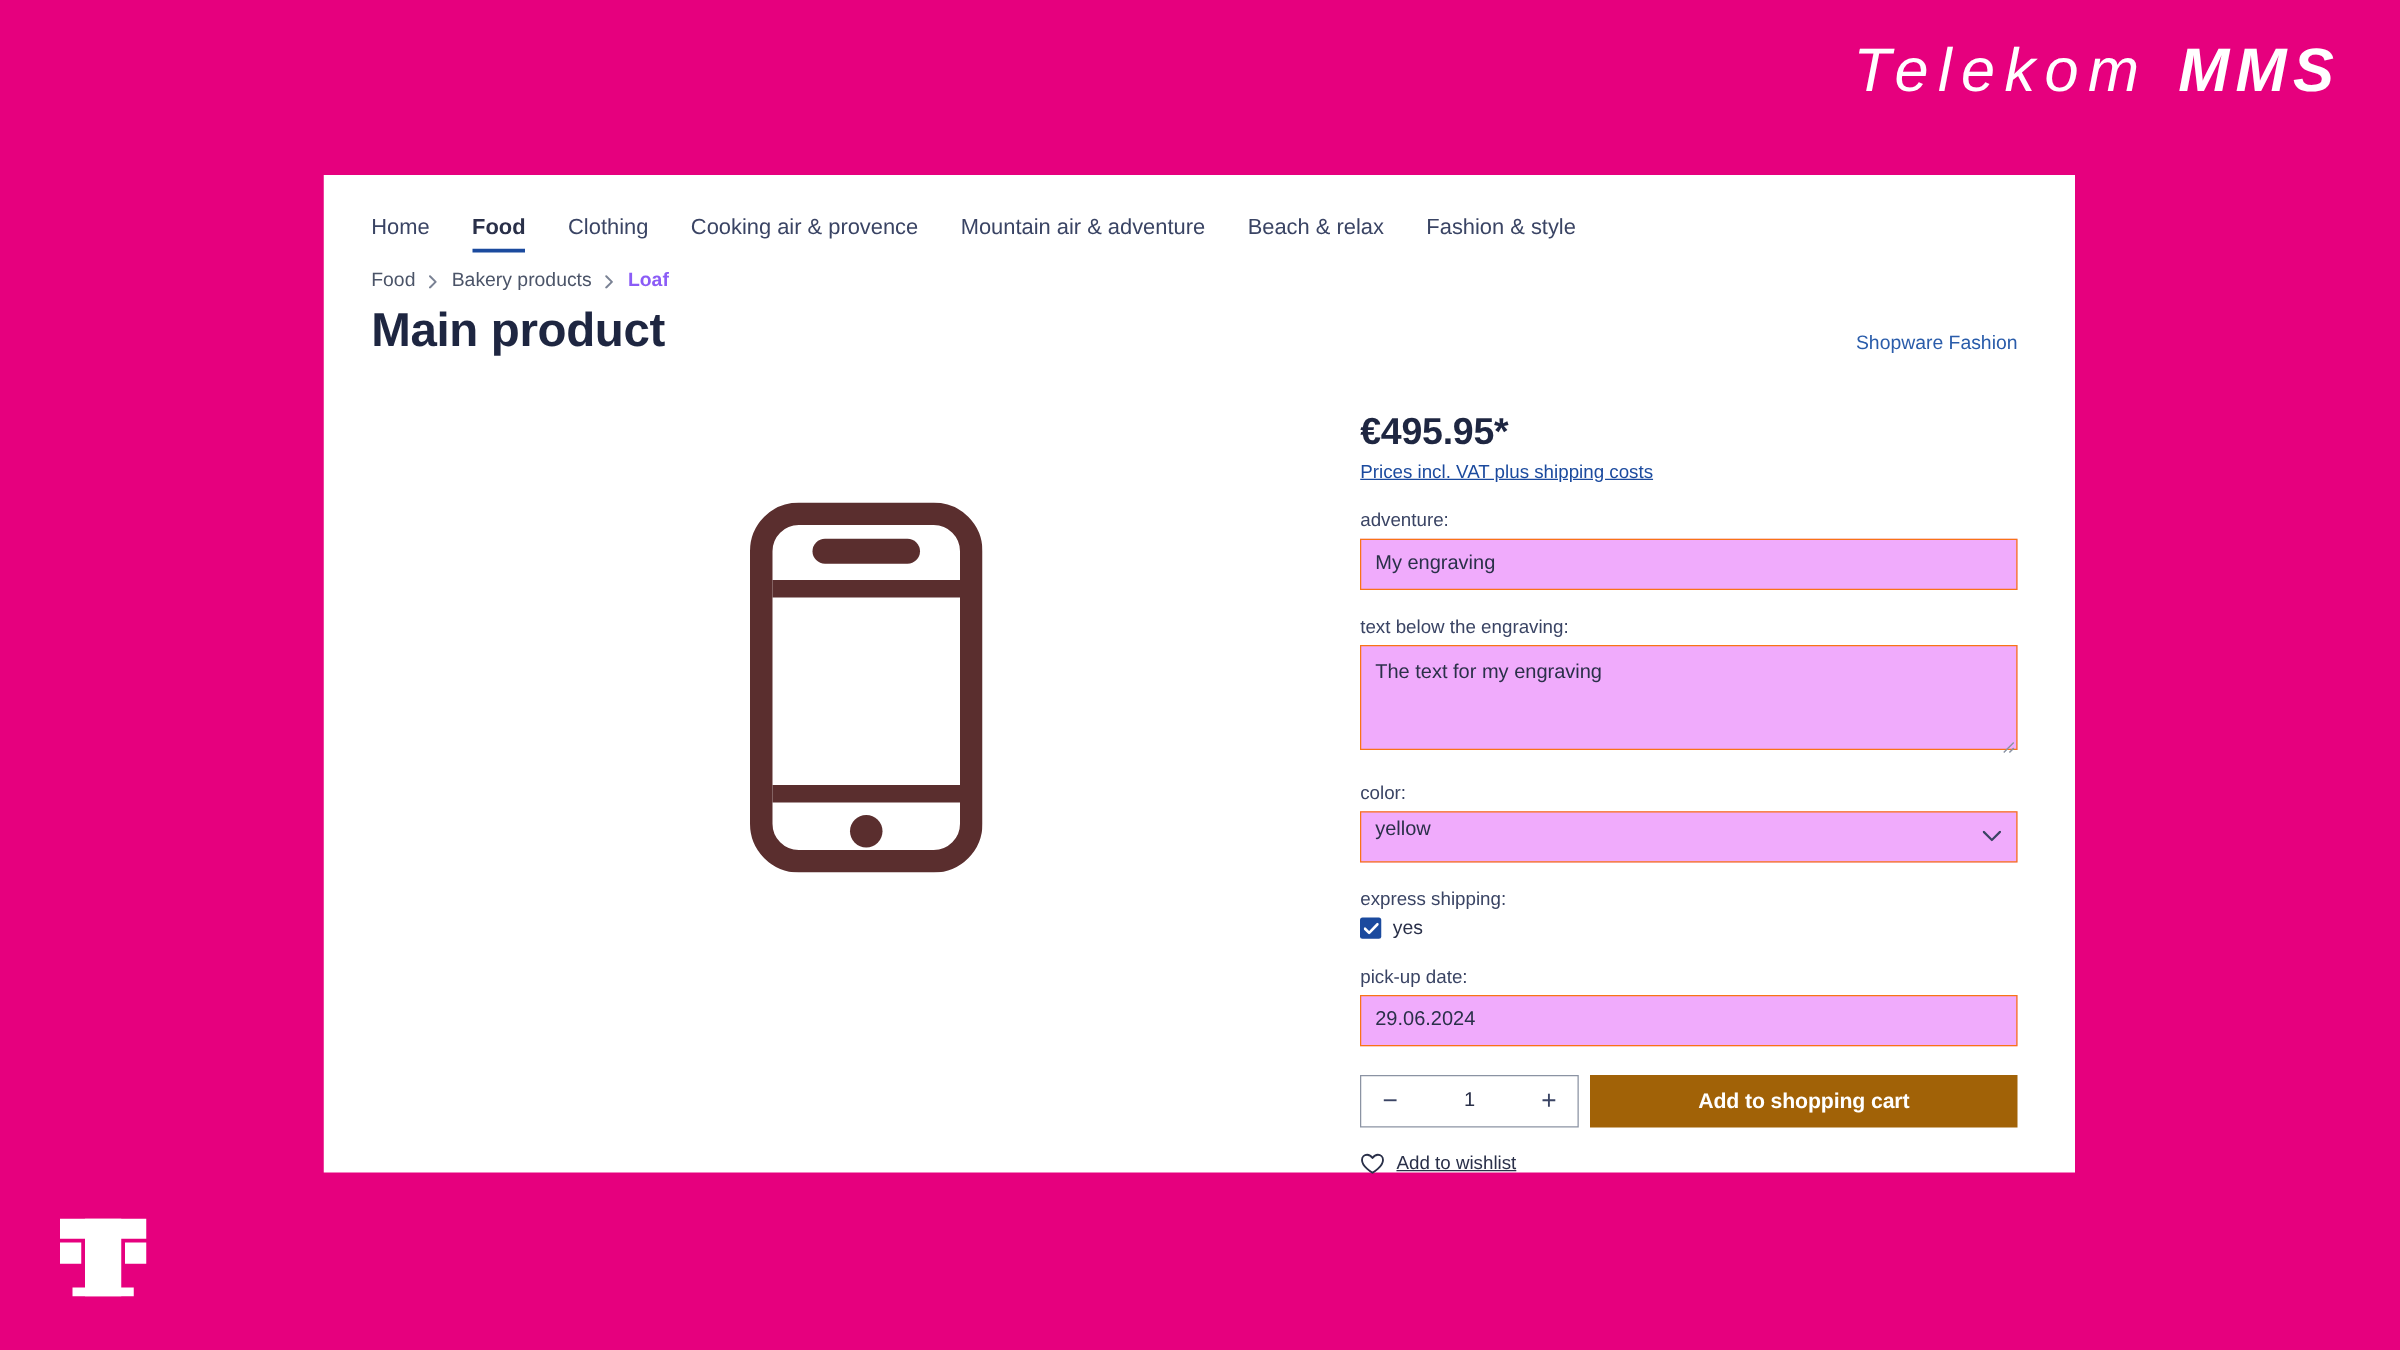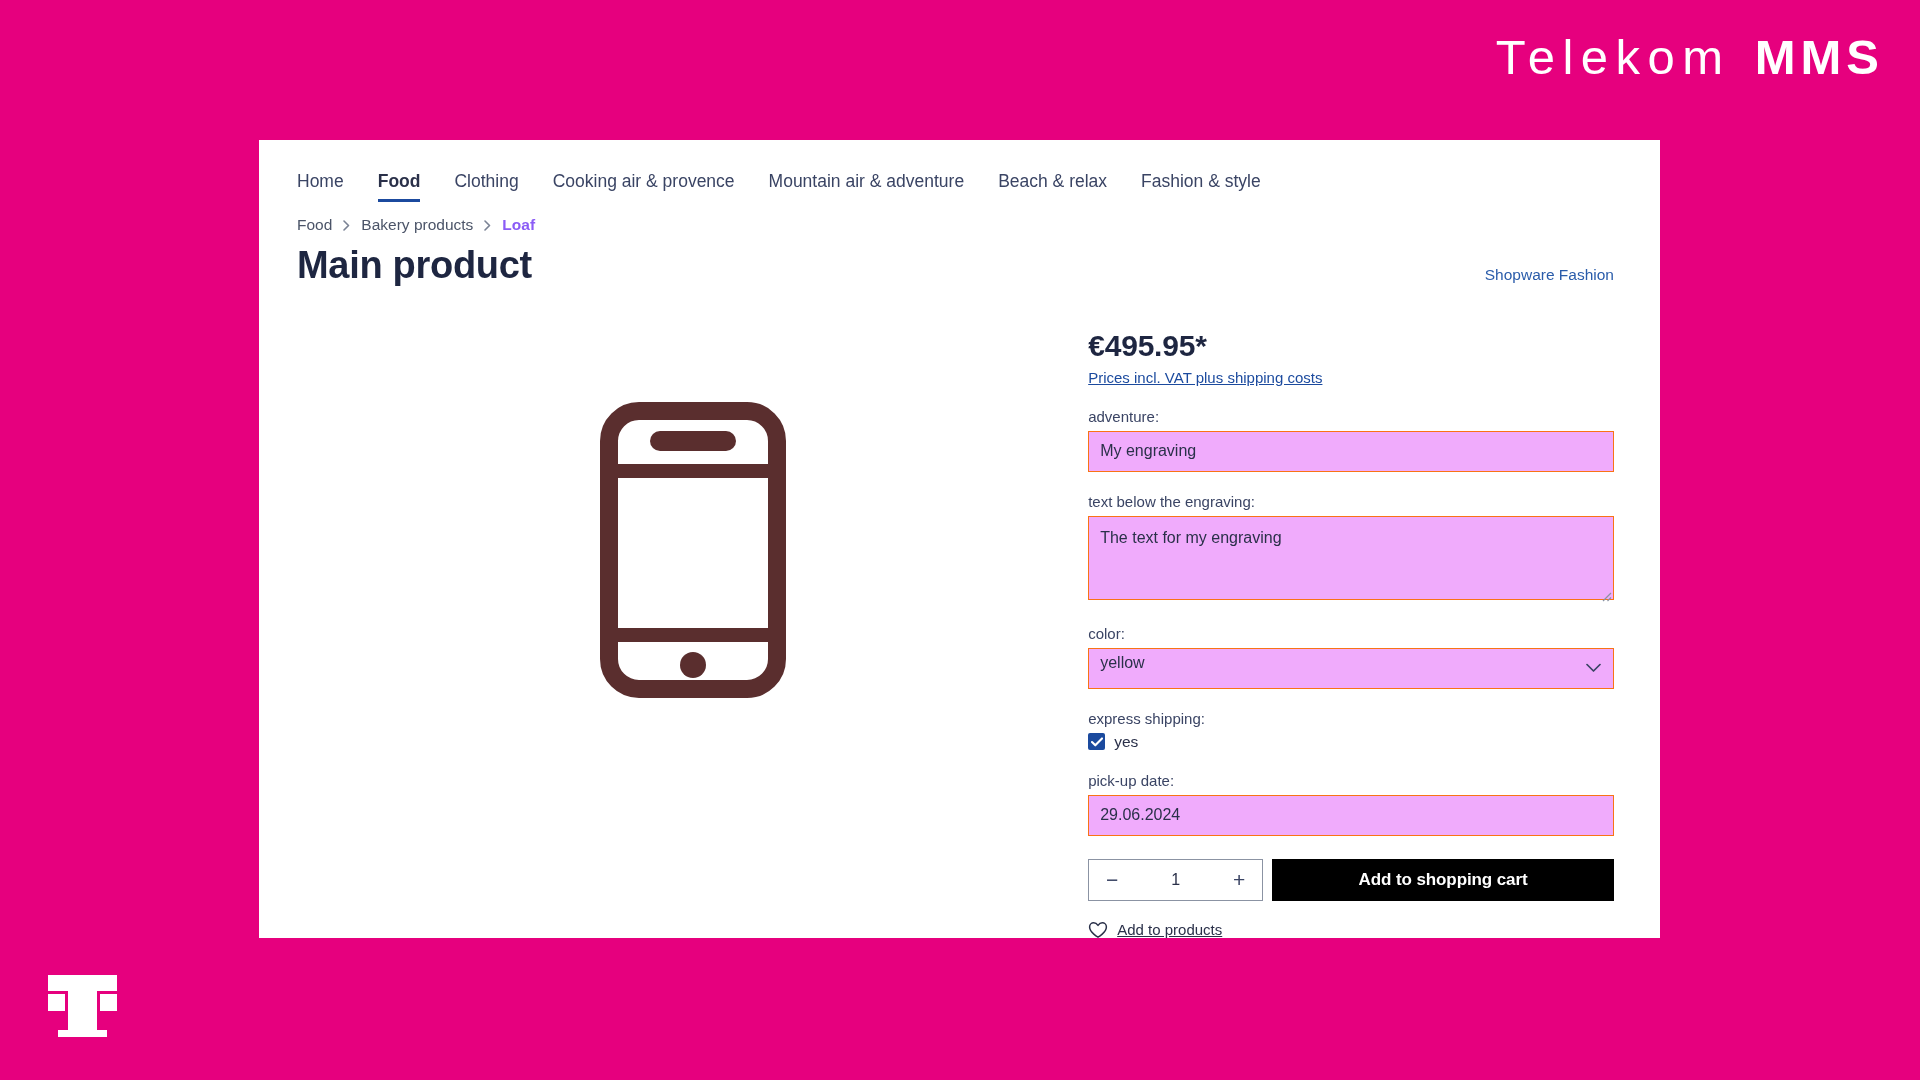--- a/index.html
+++ b/index.html
@@ -27,25 +27,26 @@
   
   .brand-header {
     position: absolute;
     top: 0; left: 0;
     width: 1920px;
     height: 140px;
   }
 
   .brand-logo {
     position: absolute;
-    right: 36px;
+    right: 48px;
     top: 33px;
     color: #ffffff;
     white-space: nowrap;
     line-height: 1;
+    font-style: italic;
   }
 
   .brand-logo .brand-word {
     font-size: 49px;
     font-weight: 300;
     letter-spacing: 7.5px;
   }
 
   .brand-logo .brand-mms {
     font-size: 49px;
@@ -339,21 +340,21 @@
     border: none;
     outline: none;
     font-family: "Liberation Sans", sans-serif;
     width: 100%;
     background: transparent;
   }
 
   .add-cart-btn {
     flex: 1;
     height: 42px;
-    background: #000000;
+    background: #a16207;
     border: none;
     color: #ffffff;
     font-size: 17px;
     font-weight: 700;
     font-family: "Liberation Sans", sans-serif;
     cursor: pointer;
     letter-spacing: -0.1px;
   }
 
   .wishlist-row {
@@ -490,21 +491,21 @@
             <button class="qty-btn">+</button>
           </div>
           <button class="add-cart-btn">Add to shopping cart</button>
         </div>
 
         
         <div class="wishlist-row">
           <svg class="heart-icon" viewBox="0 0 20 18" aria-hidden="true">
             <path d="M10 16.2C10 16.2 1.6 11.3 1.6 5.9c0-2.4 1.9-4.1 4.1-4.1 1.9 0 3.3 1.2 4.3 2.6 1-1.4 2.4-2.6 4.3-2.6 2.2 0 4.1 1.7 4.1 4.1 0 5.4-8.4 10.3-8.4 10.3z" fill="none" stroke="#2a3049" stroke-width="1.5" stroke-linejoin="round"></path>
           </svg>
-          <span class="wishlist-label">Add to products</span>
+          <span class="wishlist-label">Add to wishlist</span>
         </div>
 
       </div>
     </div>
   </main>
 
   <div class="t-logo">
     <svg width="75" height="68" viewBox="0 0 75 68" aria-hidden="true">
       <rect x="23" y="3" width="29" height="62" fill="#ffffff"></rect>
       <rect x="3" y="3" width="69" height="16" fill="#ffffff"></rect>

